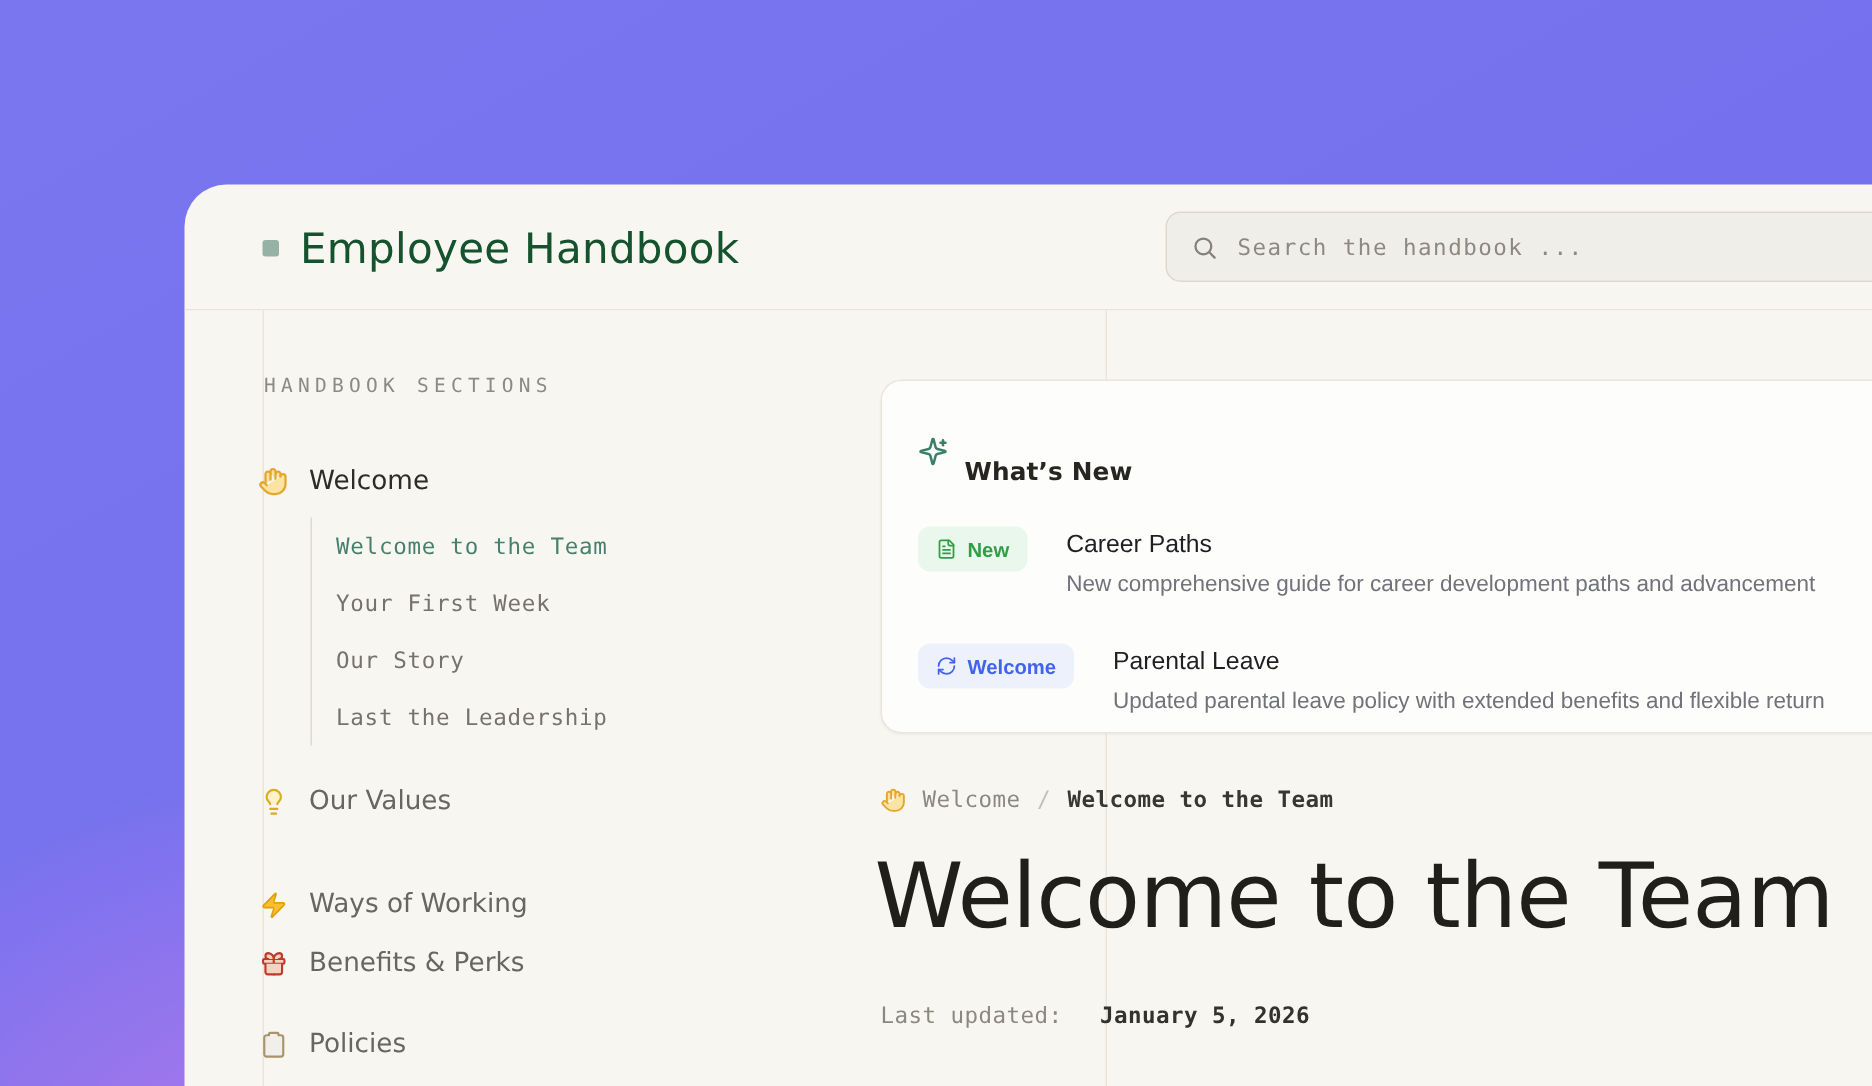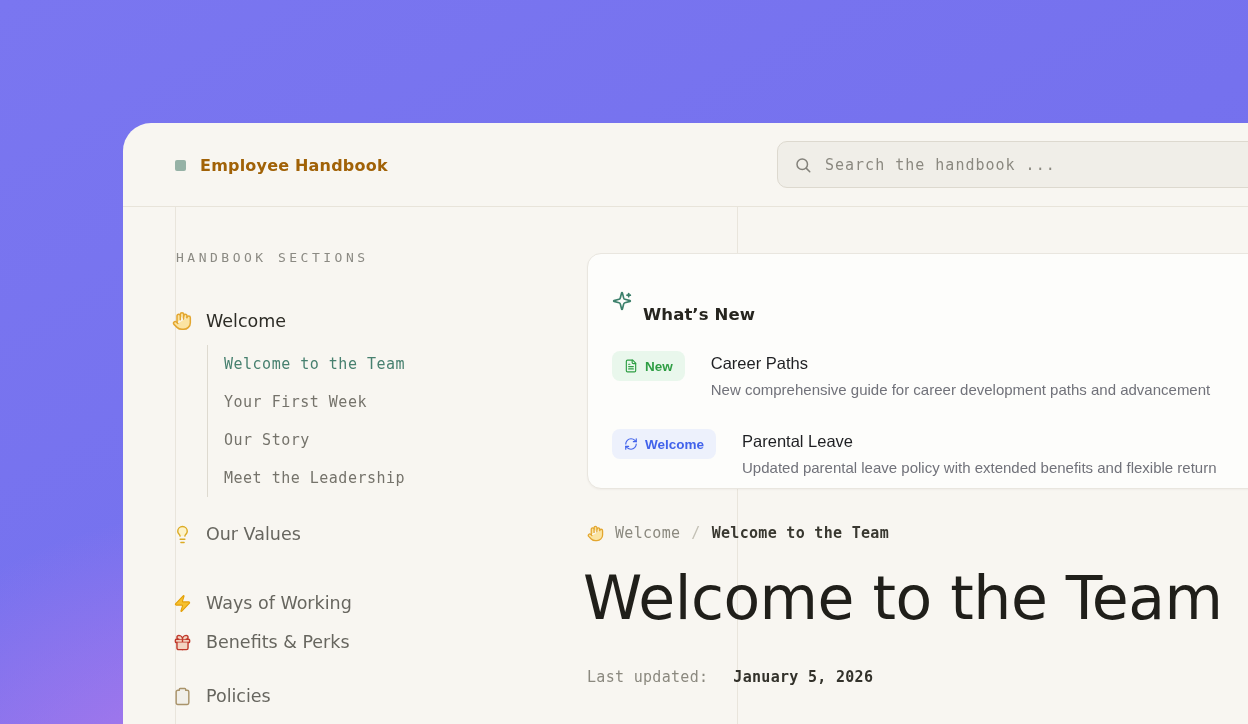--- a/index.html
+++ b/index.html
@@ -20,21 +20,21 @@
   }
 
   
   .app-header {
     position:absolute; left:0; top:0; right:0; height:84px;
     border-bottom:1px solid #e8e4da;
     border-top-left-radius:28px;
   }
   .brand { position:absolute; left:52px; top:0; height:84px; display:flex; align-items:center; gap:14px; }
   .logo-mark { width:11px; height:11px; border-radius:2px; background:#96b2a6; }
-  .app-title { font-size:16px; font-weight:700; color:#a16207; letter-spacing:.2px; }
+  .app-title { font-size:28px; font-weight:400; color:#14532d; letter-spacing:.2px; }
 
   .search {
     position:absolute; left:654px; top:18px; width:580px; height:47px;
     background:#f0eee8; border:1px solid #ddd9cf; border-radius:10px;
     display:flex; align-items:center; padding:0 16px; gap:13px;
   }
   .search svg { flex:0 0 auto; }
   .search input {
     flex:1; border:none; outline:none; background:transparent;
     font-family:"DejaVu Sans Mono", monospace; font-size:15px; letter-spacing:1px; color:#55544e;
@@ -160,21 +160,21 @@
         <path d="M18 8a2 2 0 1 1 4 0v6a8 8 0 0 1-8 8h-2c-2.8 0-4.5-.85-5.99-2.34l-3.6-3.6a2 2 0 0 1 2.83-2.82L7 15"></path>
       </svg>
     </span>
     <span>Welcome</span>
   </div>
 
   <div class="subnav">
     <div class="sub-item active">Welcome to the Team</div>
     <div class="sub-item">Your First Week</div>
     <div class="sub-item">Our Story</div>
-    <div class="sub-item">Meet the Leadership</div>
+    <div class="sub-item">Last the Leadership</div>
   </div>
 
   <div class="nav-row row-values">
     <span class="nav-icon">
       <svg width="19" height="19" viewBox="0 0 24 24" fill="#fdf3c9" stroke="#dcab24" stroke-width="1.8" stroke-linecap="round" stroke-linejoin="round">
         <path d="M15 14c.2-1 .7-1.7 1.5-2.5 1-.9 1.5-2.2 1.5-3.5A6 6 0 0 0 6 8c0 1 .2 2.2 1.5 3.5.7.7 1.3 1.5 1.5 2.5"></path>
         <path d="M9 18h6"></path>
           <path d="M10 22h4"></path>
       </svg>
     </span>

